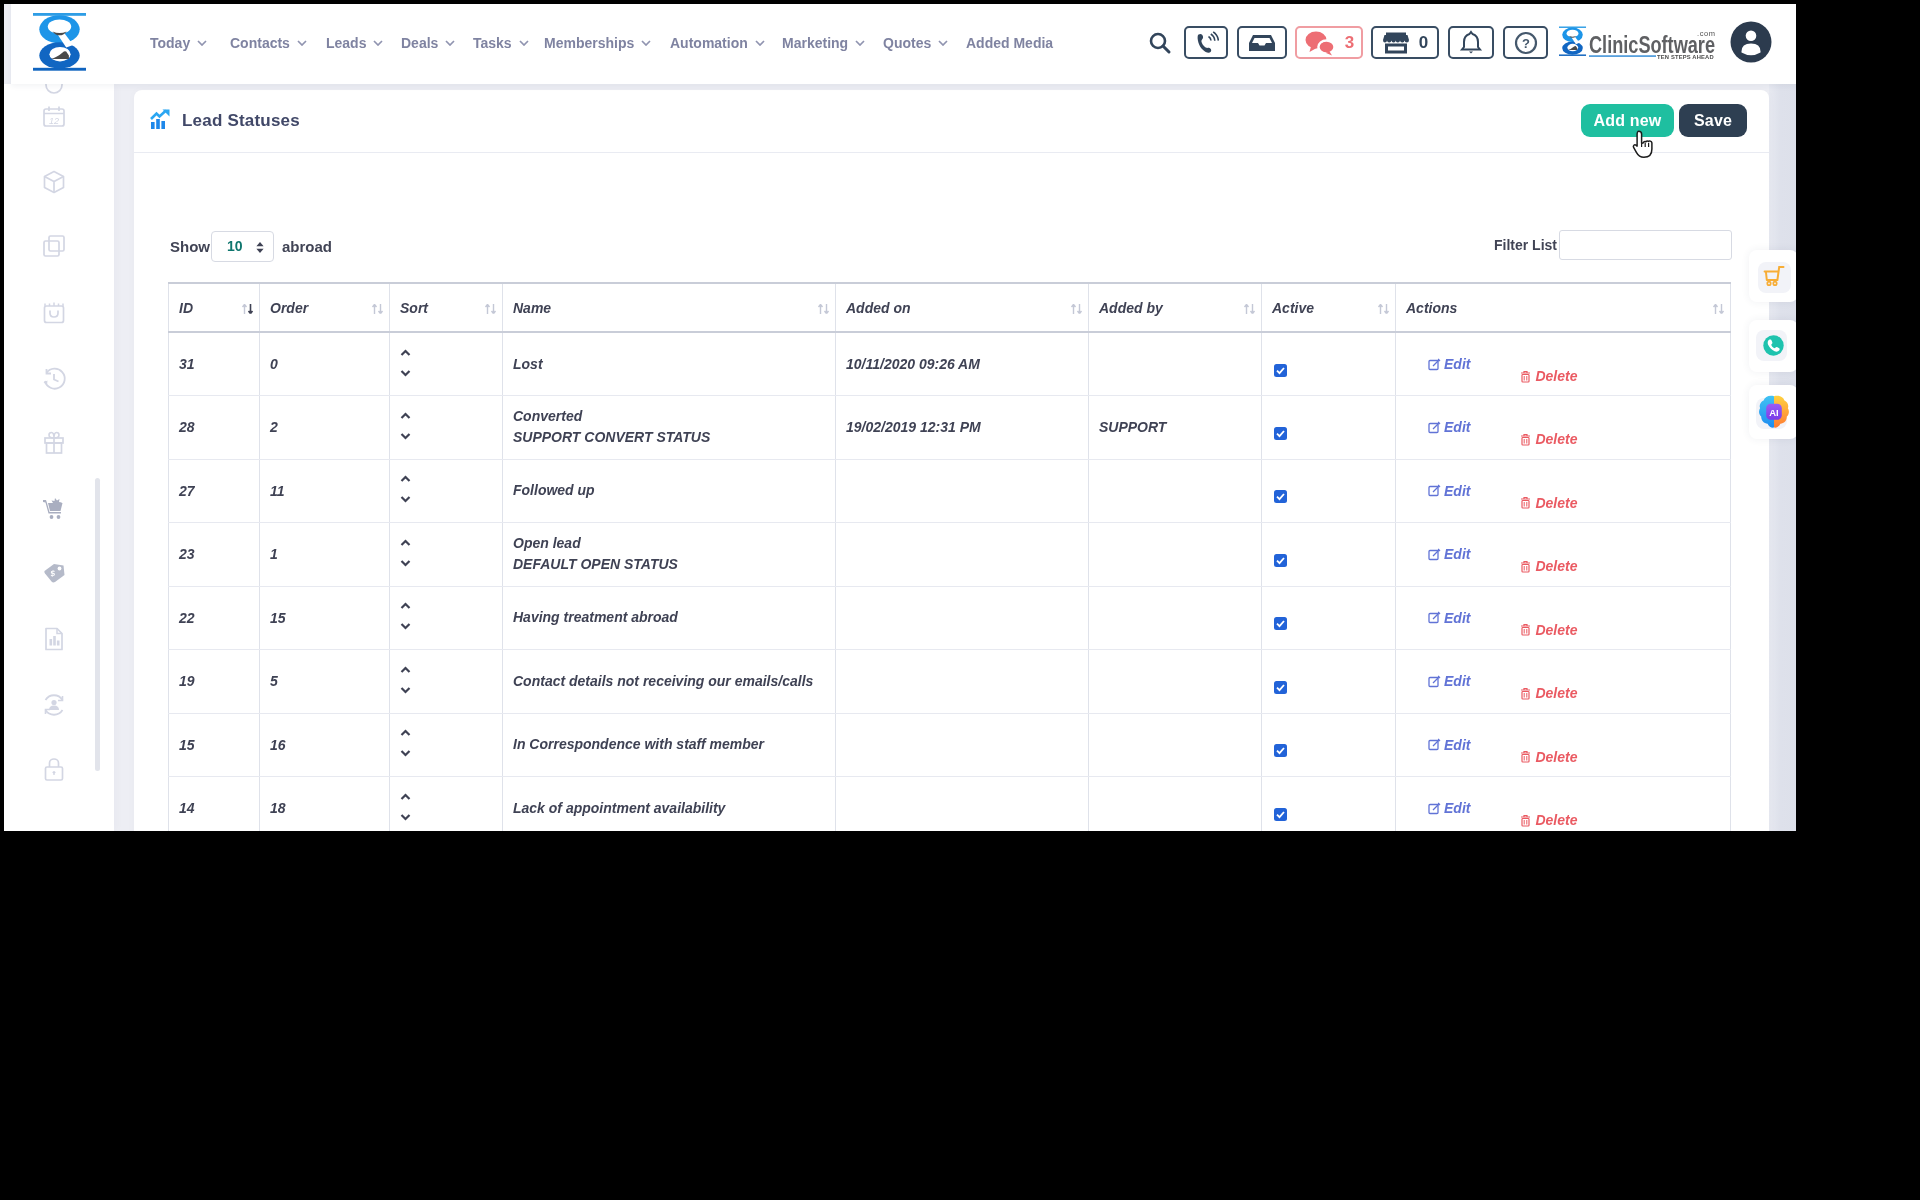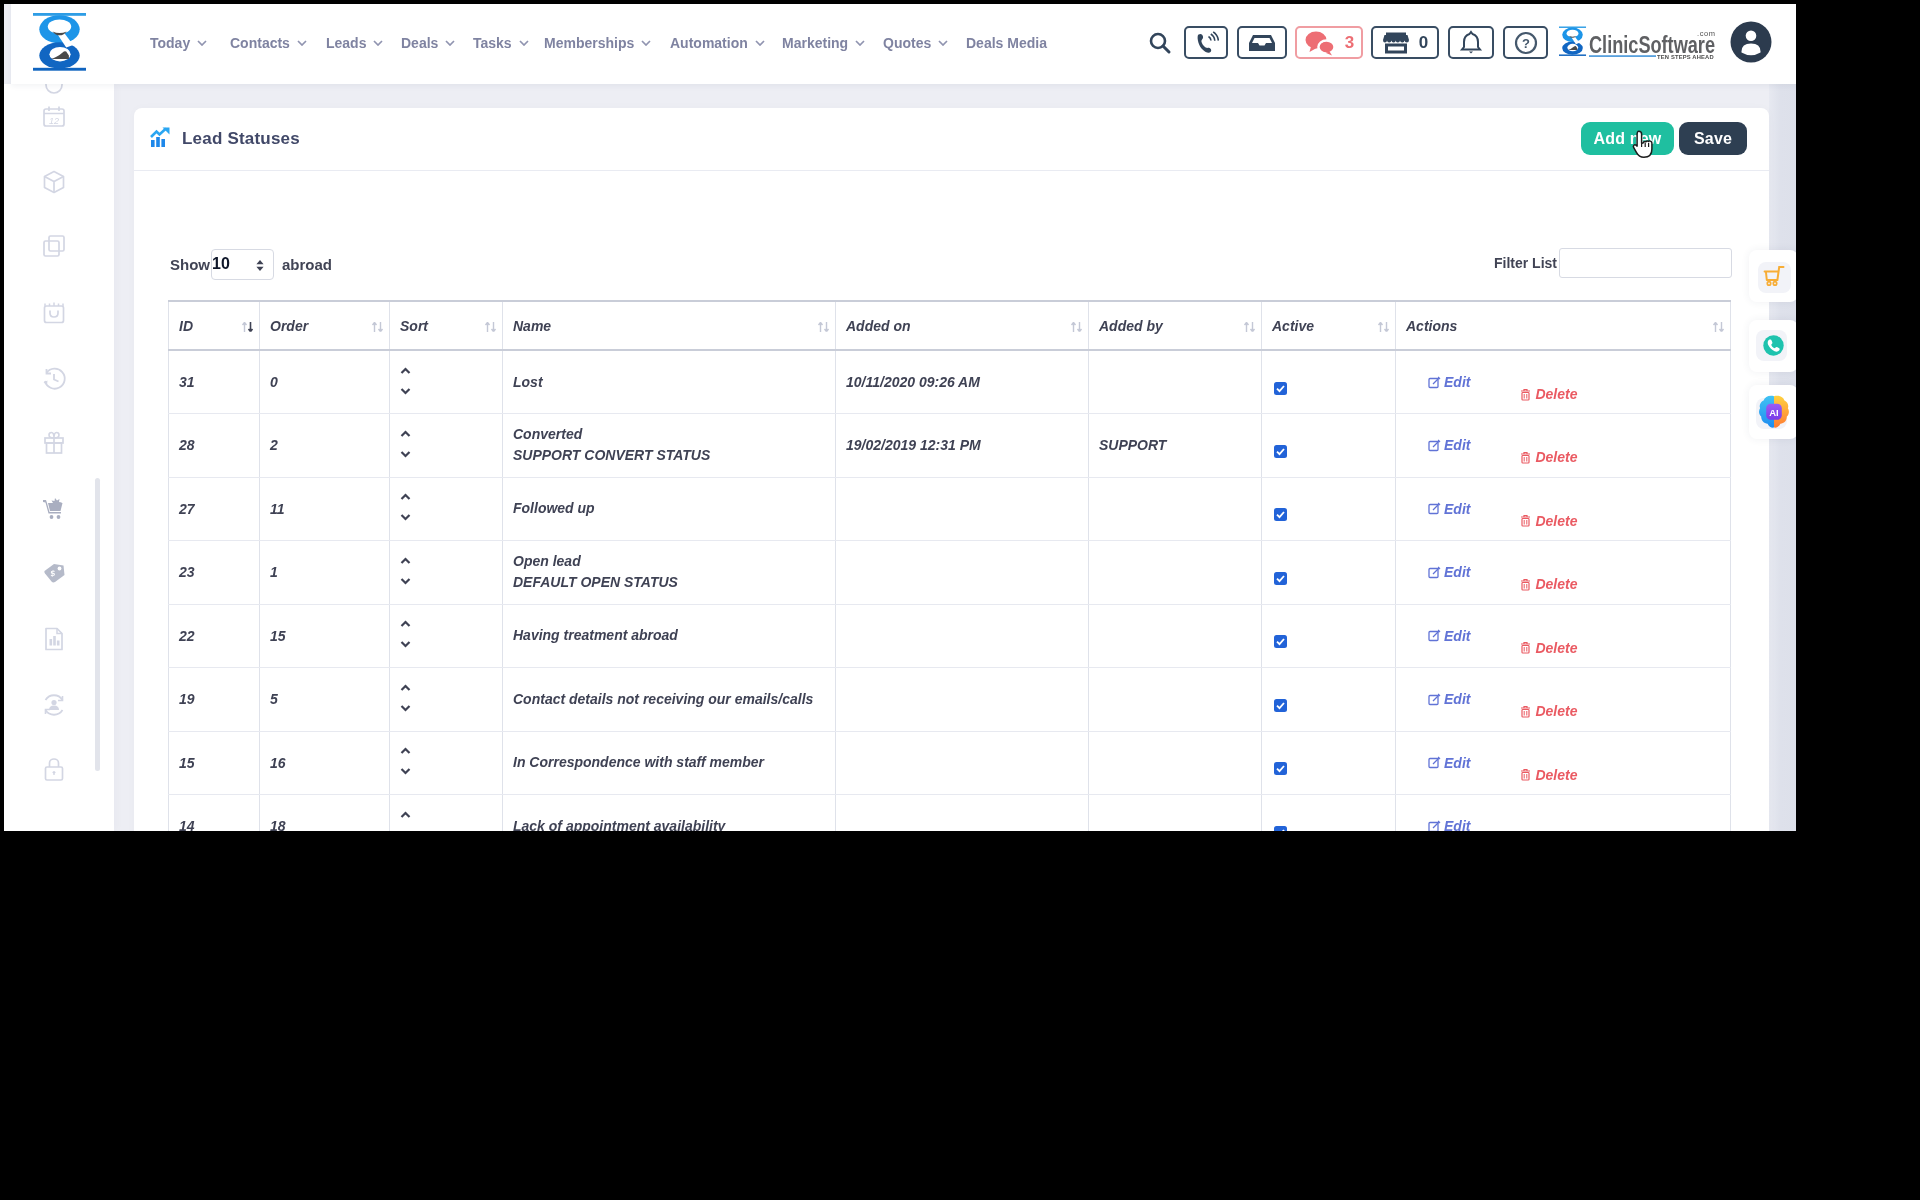--- a/index.html
+++ b/index.html
@@ -15,30 +15,30 @@
   .nv svg { margin-left:7px; }
 
   .hbtn { position:absolute; top:22px; height:33px; border:2px solid #394d63; border-radius:5px; background:#fff; display:flex; align-items:center; justify-content:center; }
 
   
   #sidebar { position:absolute; left:0; top:80px; width:110px; height:747px; background:#fff; z-index:4; box-shadow:3px 0 8px rgba(40,50,80,0.025);font-style:italic; }
   .sico { position:absolute; left:37px; width:26px; height:26px; }
   #sthumb { position:absolute; left:91px; top:394px; width:5px; height:293px; border-radius:3px; background:#e2e4eb; }
 
   
-  #card { position:absolute; left:130px; top:104px; width:1635px; height:760px; background:#fff; border-radius:8px; box-shadow:0 0 10px rgba(40,50,80,0.025);padding-left:32px; }
+  #card { position:absolute; left:130px; top:86px; width:1635px; height:760px; background:#fff; border-radius:8px; box-shadow:0 0 10px rgba(40,50,80,0.025);padding-left:32px; }
   #cardhead { position:absolute; left:0; top:0; width:100%; height:63px; border-bottom:1px solid #e9ebf2; }
   #cardtitle { position:absolute; left:48px; top:21px; font-size:17px; font-weight:bold; color:#414868; letter-spacing:0.2px; }
   .btn { position:absolute; top:14px; height:33px; border-radius:9px; color:#fff; font-size:16px; font-weight:bold; display:flex; align-items:center; justify-content:center; letter-spacing:0.2px; }
   #btn-add { left:1447px; width:93px; background:#1fbfa0; }
   #btn-save { left:1545px; width:68px; background:#2e3f52; }
 
   #showrow { position:absolute; left:36px; top:139px; height:34px; display:flex; align-items:center; font-size:15px; font-weight:bold; color:#414455; }
   #showsel { width:63px; height:31px; border:1px solid #d7dae3; border-radius:4px; margin:0 8px 0 1px; position:relative; display:flex; align-items:center; }
-  #showsel span { font-size:16px; font-weight:bold; color:#0f172a; }
+  #showsel span { margin-left:15px; font-size:14px; font-weight:bold; color:#0f766e; }
   #filterlbl { position:absolute; left:1360px; top:147px; font-size:14px; font-weight:bold; color:#414455; }
   #filterbox { position:absolute; left:1425px; top:140px; width:173px; height:30px; border:1px solid #d7dae3; border-radius:3px; background:#fff; }
 
   
   table { border-collapse:collapse; table-layout:fixed; position:absolute; left:34px; top:192px; width:1562px; font-size:14px; color:#3f4254;font-style:italic; }
   th, td { border:1px solid #dfe2ea; padding:0 0 0 10px; text-align:left; vertical-align:middle; font-weight:bold; }
   thead th { height:49px; border-top:2px solid #c9cdd8; border-bottom:2px solid #c9cdd8; font-size:14px; position:relative; }
   tbody td { height:63.5px; border-top:1px solid #e7e9f0; border-bottom:1px solid #e7e9f0; }
   .sorticons { position:absolute; right:5px; top:50%; margin-top:-6px; }
   .namecell div { line-height:21px; }
@@ -98,21 +98,21 @@
           </svg></span>
       <span class="nv" style="left:659px">Automation <svg width="10" height="6" viewBox="0 0 10 6">
             <polyline points="1,1 5,5 9,1" fill="none" stroke="#9094b0" stroke-width="1.7"></polyline>
           </svg></span>
       <span class="nv" style="left:771px">Marketing <svg width="10" height="6" viewBox="0 0 10 6">
             <polyline points="1,1 5,5 9,1" fill="none" stroke="#9094b0" stroke-width="1.7"></polyline>
           </svg></span>
       <span class="nv" style="left:872px">Quotes <svg width="10" height="6" viewBox="0 0 10 6">
             <polyline points="1,1 5,5 9,1" fill="none" stroke="#9094b0" stroke-width="1.7"></polyline>
           </svg></span>
-      <span class="nv" style="left:955px">Deals Media</span>
+      <span class="nv" style="left:955px">Added Media</span>
     </div>
 
     <svg class="abs" style="left:1137px;top:27px" width="24" height="24" viewBox="0 0 24 24">
       <circle cx="10" cy="10" r="7" fill="none" stroke="#32455b" stroke-width="2.6"></circle>
       <line x1="15" y1="15" x2="21" y2="21" stroke="#32455b" stroke-width="3" stroke-linecap="round"></line>
     </svg>
 
     <div class="hbtn" style="left:1173px;width:44px">
       <svg width="26" height="24" viewBox="0 0 26 24">
         <path d="M5.5 3.5 C8 2 9.5 3.5 10 5.5 C10.5 7.5 9 8 8.5 9.5 C8 11 10 14.5 12 16 C14 17.5 15 16.5 16.5 17 C18 17.5 19 19.5 17.5 21 C16 22.5 12 21.5 8.5 17.5 C5 13.5 3.5 5 5.5 3.5 Z" fill="#32455b"></path>

